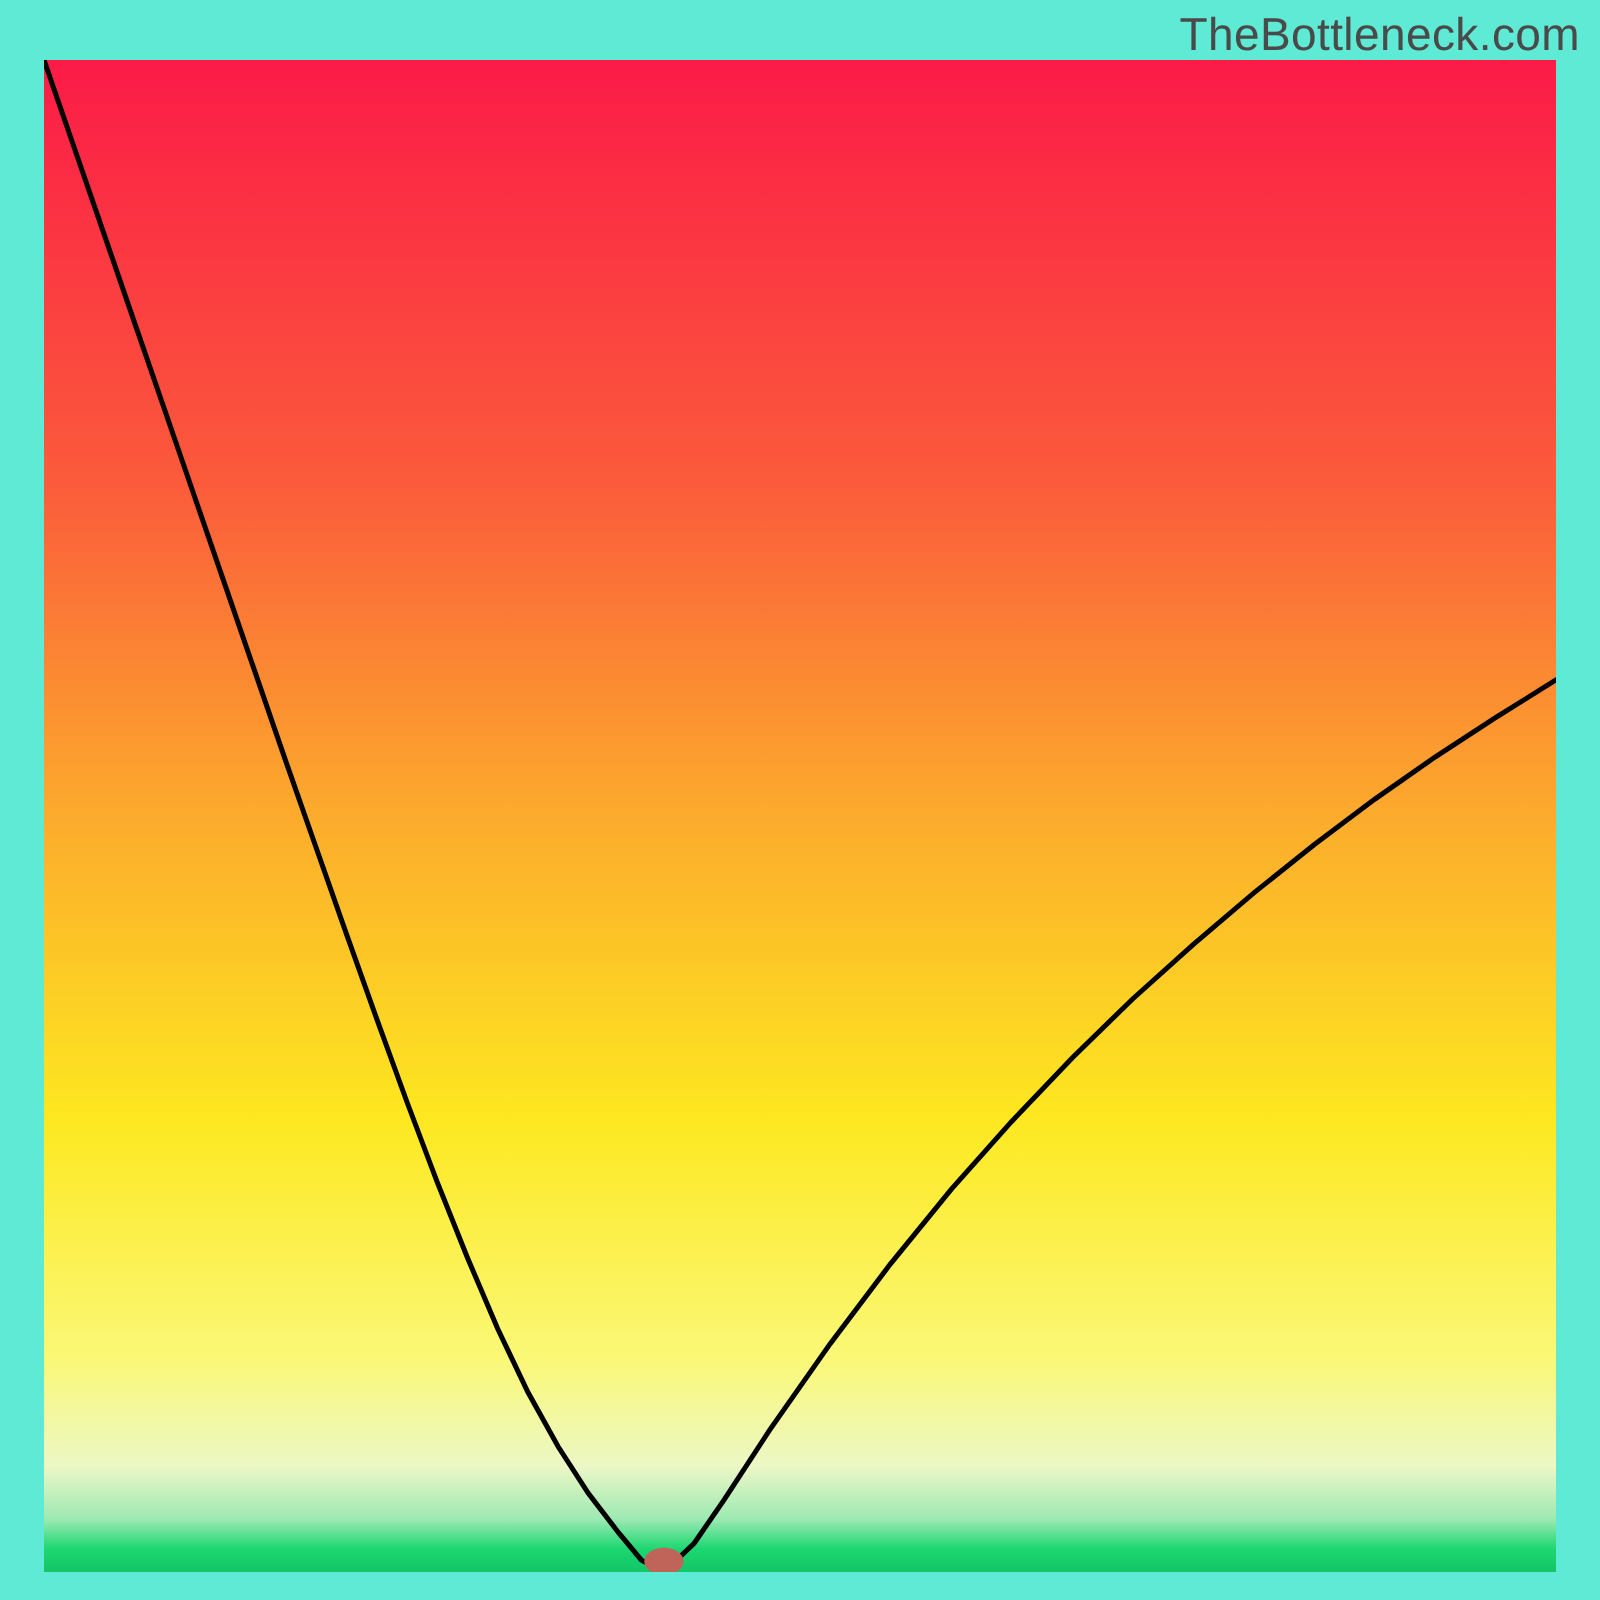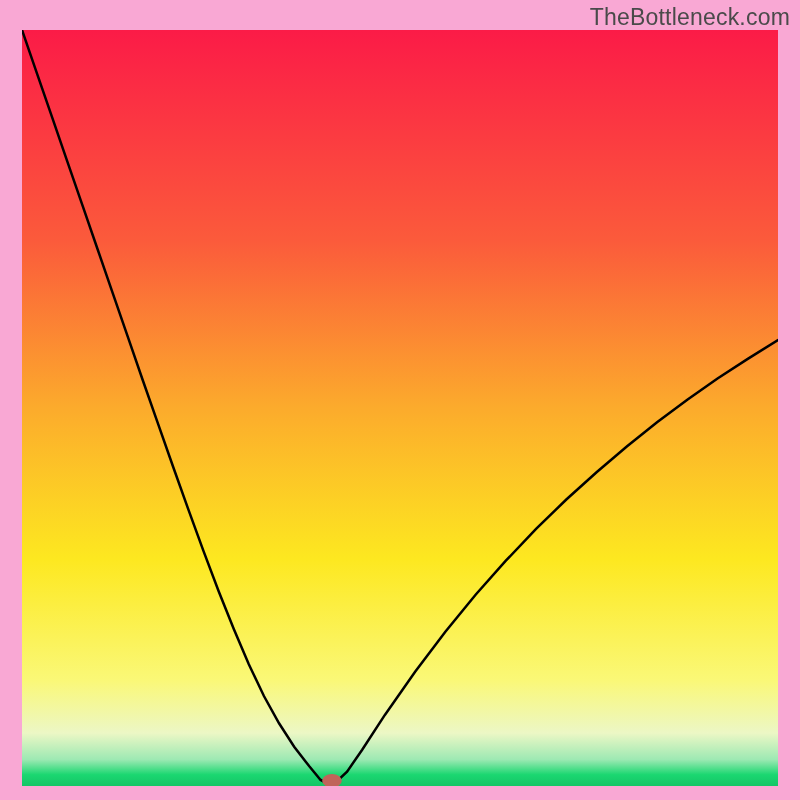--- a/index.html
+++ b/index.html
@@ -10,21 +10,21 @@
     background: #000;
     font-family: Arial, Helvetica, sans-serif;
     overflow: hidden;
   }
   .frame {
     position: absolute;
     left: 0;
     top: 0;
     width: 800px;
     height: 800px;
-    background: #f9a8d4;
+    background: #5eead4;
   }
   .watermark {
     position: absolute;
     right: 10px;
     top: 4px;
     color: #4a4a4a;
     font-size: 23px;
     font-weight: 500;
     letter-spacing: 0.2px;
   }

